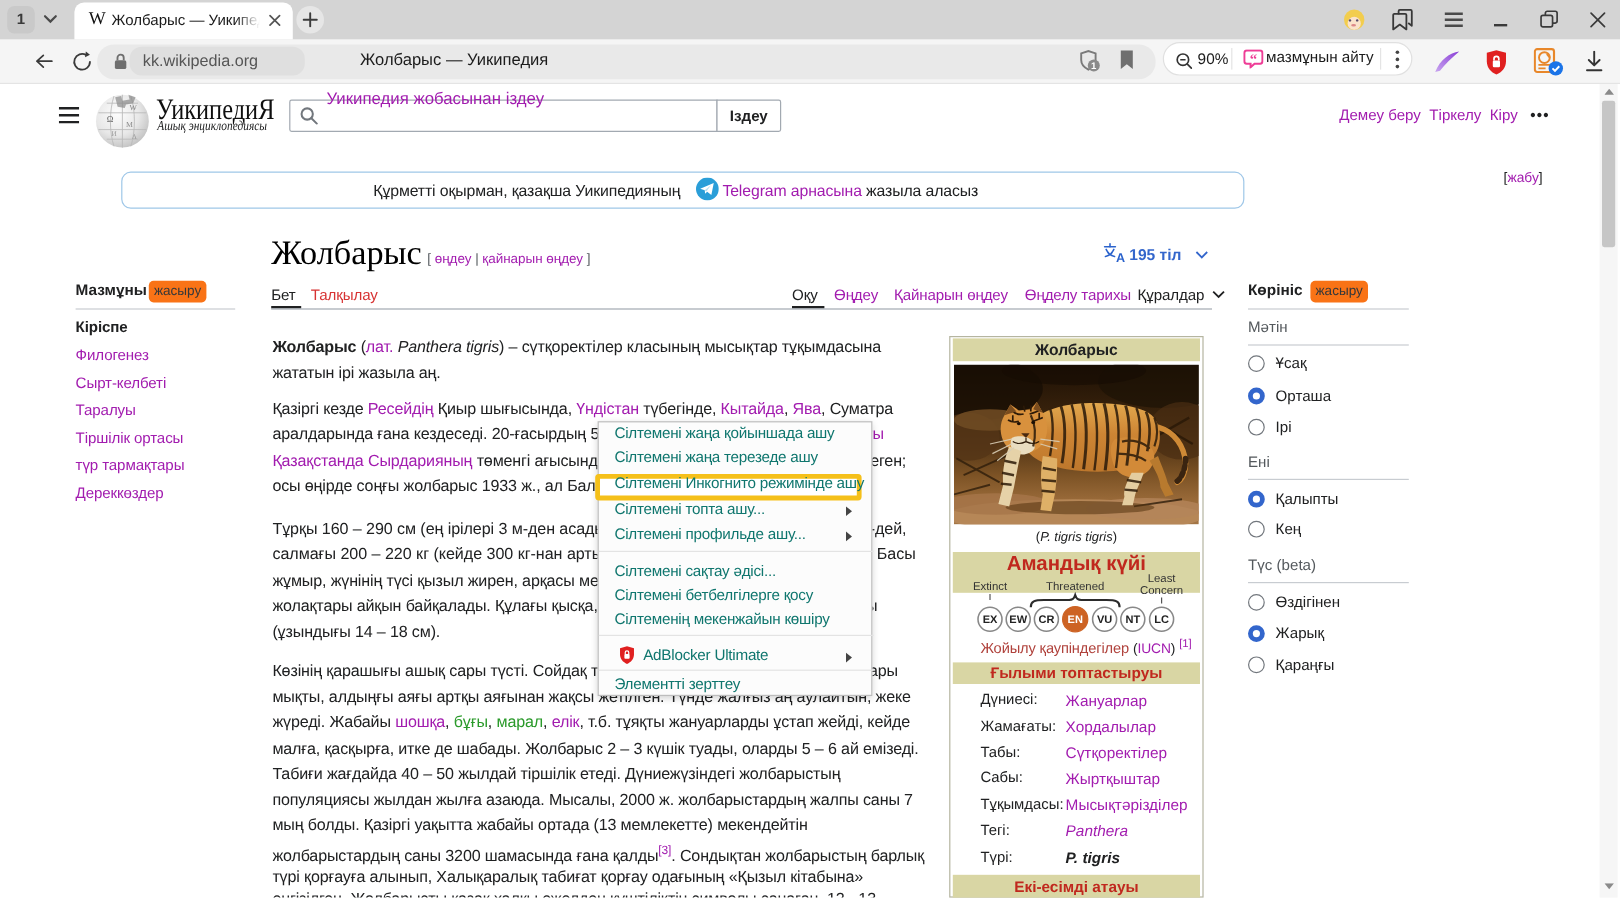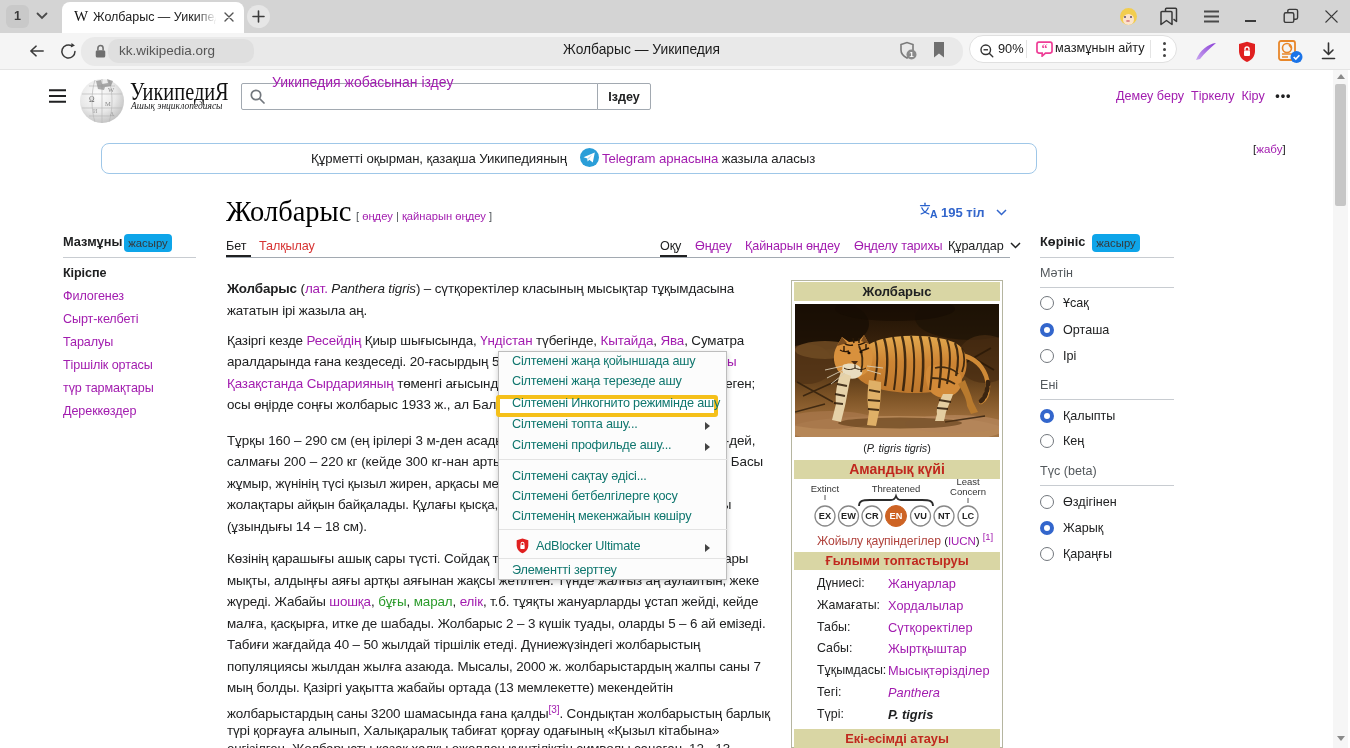--- a/index.html
+++ b/index.html
@@ -8,21 +8,21 @@
 
 #tabstrip{position:absolute;left:0;top:0;width:1350px;height:33px;background:#d4d4d4}
 #toolbar{position:absolute;left:0;top:33px;width:1350px;height:37px;background:#f5f5f5;border-bottom:1px solid #e4e4e4}
 .tab{position:absolute;left:62px;top:2px;width:182px;height:31px;background:#fff;border-radius:8px 8px 0 0}
 .chip{background:#dfdfdf;border-radius:10px;color:#555}
 
 .ser{font-family:"Liberation Serif",serif}
 .olive{background:#d9d6a4;text-align:center;font-weight:bold}
 .redh{color:#c0281e}
 .sideh{font-weight:bold;font-size:12.8px}
-.chipbtn{position:absolute;background:#0ea5e9;border-radius:4px;color:#36383a;font-size:11.3px;text-align:center;line-height:18px}
+.chipbtn{position:absolute;background:#f97316;border-radius:4px;color:#36383a;font-size:11.3px;text-align:center;line-height:18px}
 .div-line{position:absolute;height:1px;background:#c8ccd1}
 .bl{font-size:12.6px;letter-spacing:-0.1px}
 .line{position:absolute;left:227px;width:551px;height:22px;font-size:13.4px;letter-spacing:-0.12px;white-space:nowrap;overflow:hidden;line-height:22px}
 .rlab{position:absolute;font-size:12.6px;color:#54595d}
 .radio{position:absolute;width:14px;height:14px;border-radius:50%;border:1px solid #72777d;background:#fff}
 .radio.sel{border:4.5px solid #36c}
 .rtxt{position:absolute;font-size:12.6px;color:#202122}
 
 #cmenu{position:absolute;left:498px;top:351px;width:229px;height:229px;background:#fcfcfc;border:1px solid #bdbdbd;box-shadow:0 2px 6px rgba(0,0,0,.2);z-index:50}
 .mi{position:absolute;left:13px;font-size:12.7px;letter-spacing:-0.2px;color:#0f766e;white-space:nowrap}
@@ -76,21 +76,21 @@
   <svg class="abs" style="left:59px;top:9px" width="19" height="19" viewBox="0 0 20 20">
       <path d="M16.8 10 A6.9 6.9 0 1 1 13.5 4.1" fill="none" stroke="#3a3a3a" stroke-width="1.6" stroke-linecap="round"></path>
       <path d="M13.2 1 L16.8 3.8 L12.5 5.9 Z" fill="#3a3a3a"></path>
     </svg>
   <div class="abs" style="left:81px;top:4px;width:882px;height:29px;background:#e9e9e9;border-radius:14px"></div>
   <svg class="abs" style="left:94px;top:11px" width="13" height="15" viewBox="0 0 15 17">
       <rect x="2" y="7" width="11" height="8.5" rx="1.8" fill="#6f6f6f"></rect>
       <path d="M4.5 7 V4.6 A3 3 0 0 1 10.5 4.6 V7" fill="none" stroke="#6f6f6f" stroke-width="1.8"></path>
     </svg>
   <div class="abs chip" style="left:108px;top:6px;width:146px;height:24px;line-height:24px;font-size:13.5px;padding-left:11px">kk.wikipedia.org</div>
-  <div class="abs" style="left:300px;top:9px;width:420px;height:21px;text-align:right;font-size:13.8px;color:#1c1c1c">Жолбарыс — Уикипедия</div>
+  <div class="abs" style="left:300px;top:9px;width:420px;height:21px;text-align:left;font-size:13.8px;color:#1c1c1c">Жолбарыс — Уикипедия</div>
   <svg class="abs" style="left:898px;top:8px" width="22" height="21" viewBox="0 0 22 21">
       <path d="M3 3.5 L9 1.5 L15 3.5 V9 C15 13 12 15.5 9 17 C6 15.5 3 13 3 9 Z" fill="none" stroke="#7a7a7a" stroke-width="1.6"></path>
       <circle cx="13.5" cy="13.5" r="5" fill="#8a8a8a"></circle>
       <text x="13.5" y="16.2" font-size="8" fill="#fff" text-anchor="middle" font-weight="bold">1</text>
     </svg>
   <svg class="abs" style="left:932px;top:8px" width="14" height="18" viewBox="0 0 14 18">
       <path d="M2 1 H12 V16.5 L7 12.5 L2 16.5 Z" fill="#6f6f6f"></path>
     </svg>
   <div class="abs" style="left:969px;top:2px;width:208px;height:28px;background:#fff;border:1px solid #e0e0e0;border-radius:14px"></div>
   <svg class="abs" style="left:980px;top:11px" width="14" height="14" viewBox="0 0 17 17">
@@ -313,21 +313,21 @@
 
     <path d="M48 38 C51 41 54 42 58 41 M63 41 C67 40 70 39 72 37 M45 46 C48 48 51 48 54 47 M66 47 C69 46 72 45 74 44 M49 42 L49 47 M71 40 L71 45 M58 34 L59 39 M64 34 L64 39" stroke="#2c1a08" stroke-width="1.4" fill="none"></path>
     <ellipse cx="54" cy="49" rx="1.6" ry="1.3" fill="#1c0f04"></ellipse>
       <ellipse cx="66" cy="48" rx="1.6" ry="1.3" fill="#1c0f04"></ellipse>
     <path d="M56 57 L63 57 L60 61 Z" fill="#4a2a10"></path>
     <path d="M60 61 L60 64 M60 64 C56 66 52 66 49 64 M60 64 C64 66 68 66 71 64" stroke="#2c1a08" stroke-width="1" fill="none"></path>
     <path d="M42 42 L47 33 L52 39 Z M69 31 L74 40 L66 37 Z" fill="#7a4c1e"></path>
     <path d="M48 62 L30 66 M48 66 L32 74 M50 69 L36 80 M72 62 L88 64 M72 66 L86 70" stroke="#d8cdb5" stroke-width="1" opacity="0.9"></path>
   </svg>
   <div class="abs" style="left:795px;top:372px;width:204px;text-align:center;font-size:10.8px">(<i>P. tigris tigris</i>)</div>
-  <div class="abs olive redh" style="left:794px;top:390px;width:206px;height:19px;font-size:14px;line-height:19px">Амандық күйі</div>
+  <div class="abs olive redh" style="left:794px;top:390px;width:206px;height:34px;font-size:17px;line-height:19px">Амандық күйі</div>
   <svg class="abs" style="left:795px;top:408px" width="204" height="52" viewBox="0 0 204 52">
     <text x="30" y="14" font-size="9.5" fill="#333" text-anchor="middle">Extinct</text>
     <text x="101" y="14" font-size="9.5" fill="#333" text-anchor="middle">Threatened</text>
     <text x="173" y="7" font-size="9.5" fill="#333" text-anchor="middle">Least</text>
     <text x="173" y="17" font-size="9.5" fill="#333" text-anchor="middle">Concern</text>
     <path d="M30 17 V22 M173 20 V25" stroke="#555" stroke-width="1"></path>
     <path d="M64 28 C64 23 67 22 75 22 L96 22 C99 22 100 21 101 18 C102 21 103 22 106 22 L127 22 C135 22 138 23 138 28" fill="none" stroke="#2b2b2b" stroke-width="1.8"></path>
     <g font-size="9.2" font-weight="bold" text-anchor="middle" font-family="Liberation Sans">
       <circle cx="30" cy="38" r="10" fill="#fff" stroke="#888" stroke-width="1.3"></circle>
         <text x="30" y="41" fill="#222">EX</text>

